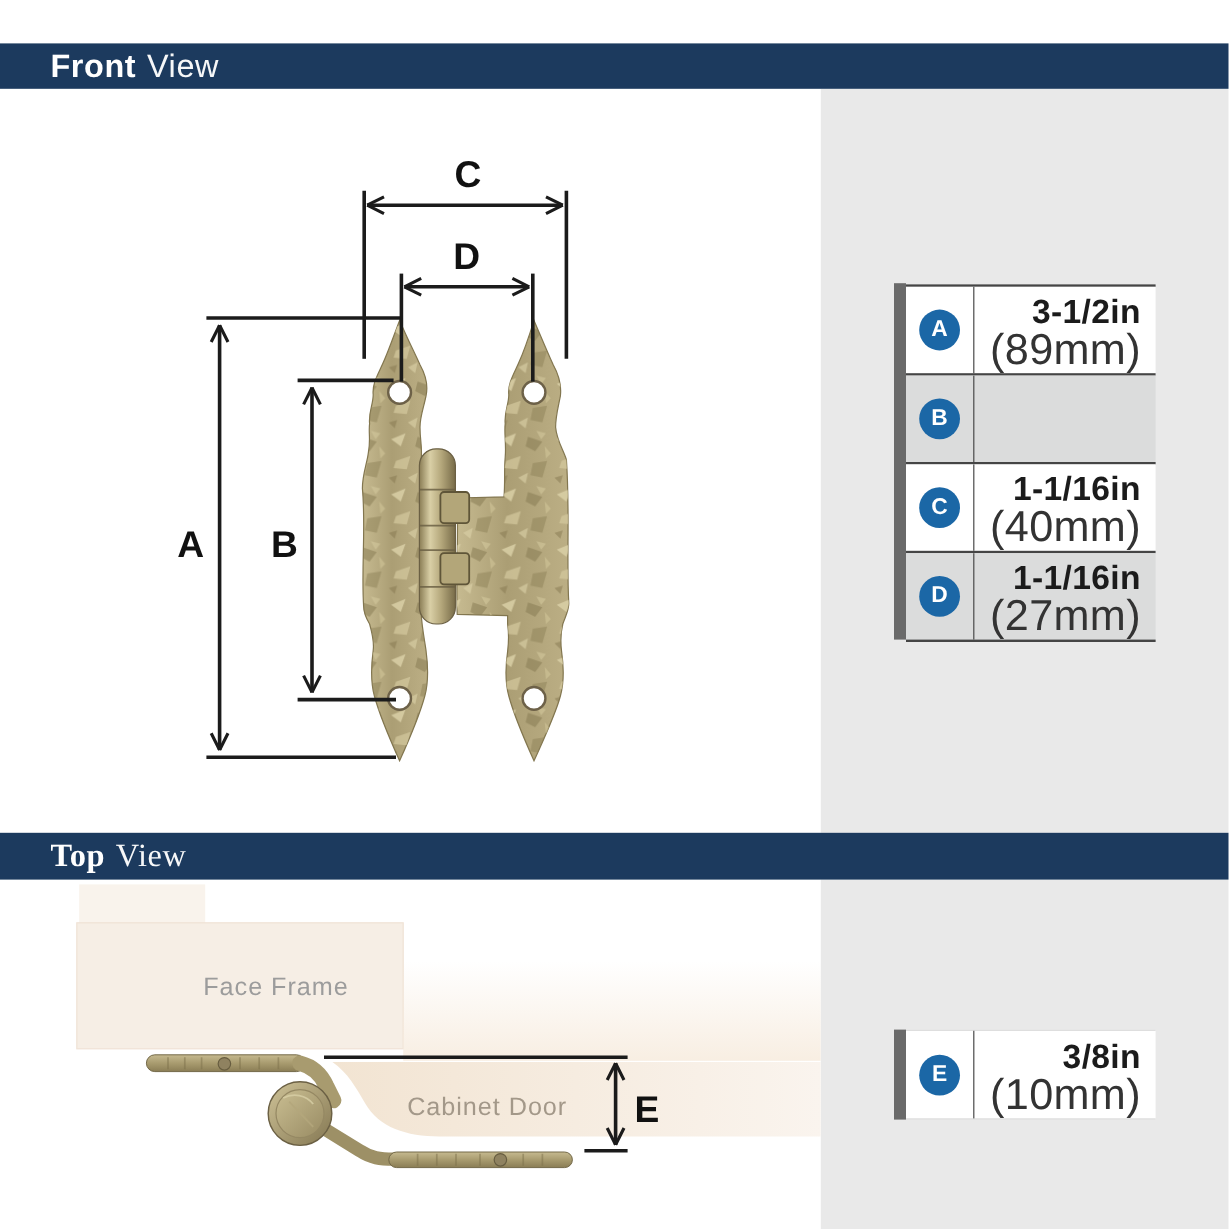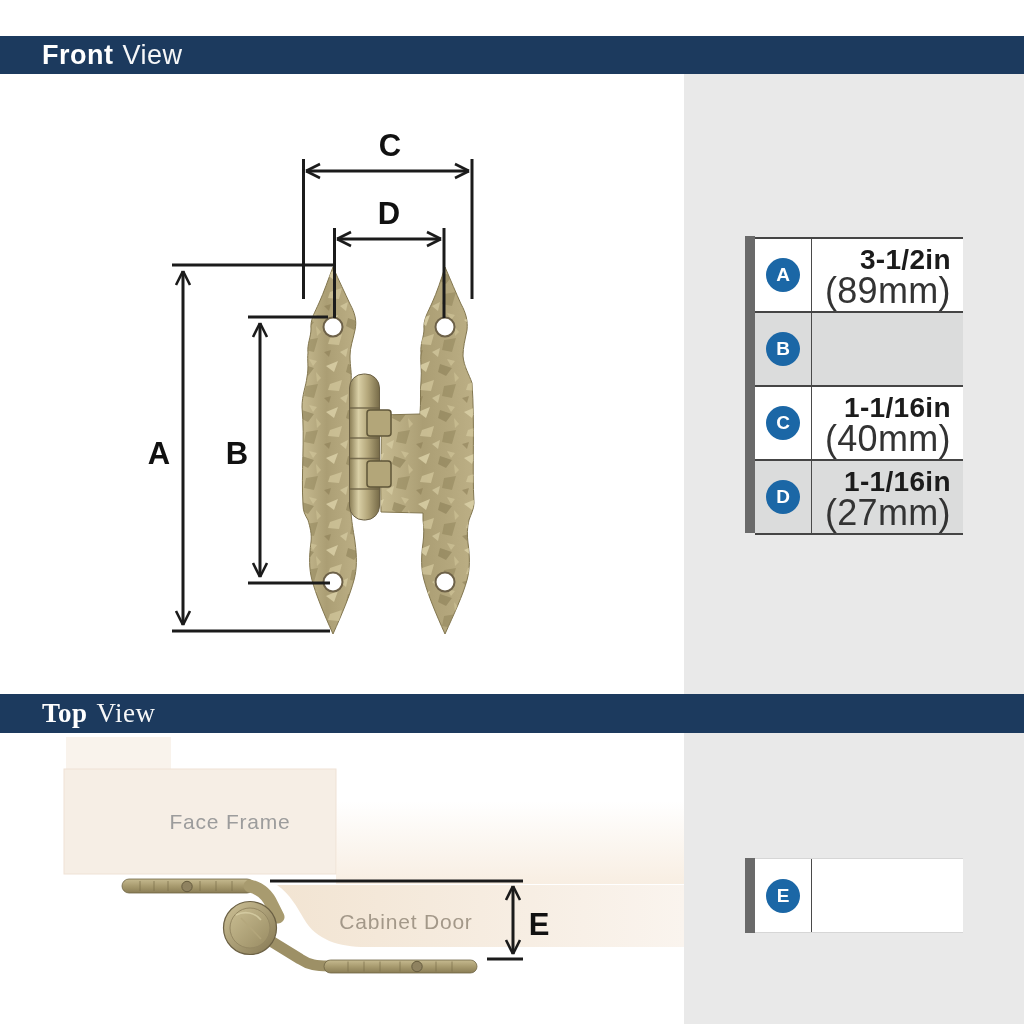--- a/index.html
+++ b/index.html
@@ -265,16 +265,20 @@
     </div>
   </div>
 
   <div class="accent-bar bar-top"></div>
   <div class="dim-table tbl-top">
     <div class="dim-row row-white">
       <div class="badge-cell">
           <div class="badge">E</div>
         </div>
       <div class="vline"></div>
+      <div class="val-cell">
+        <span class="val-main">3/8in</span>
+        <span class="val-metric">(10mm)</span>
+      </div>
     </div>
   </div>
 
 </div>
 
 </body></html>

